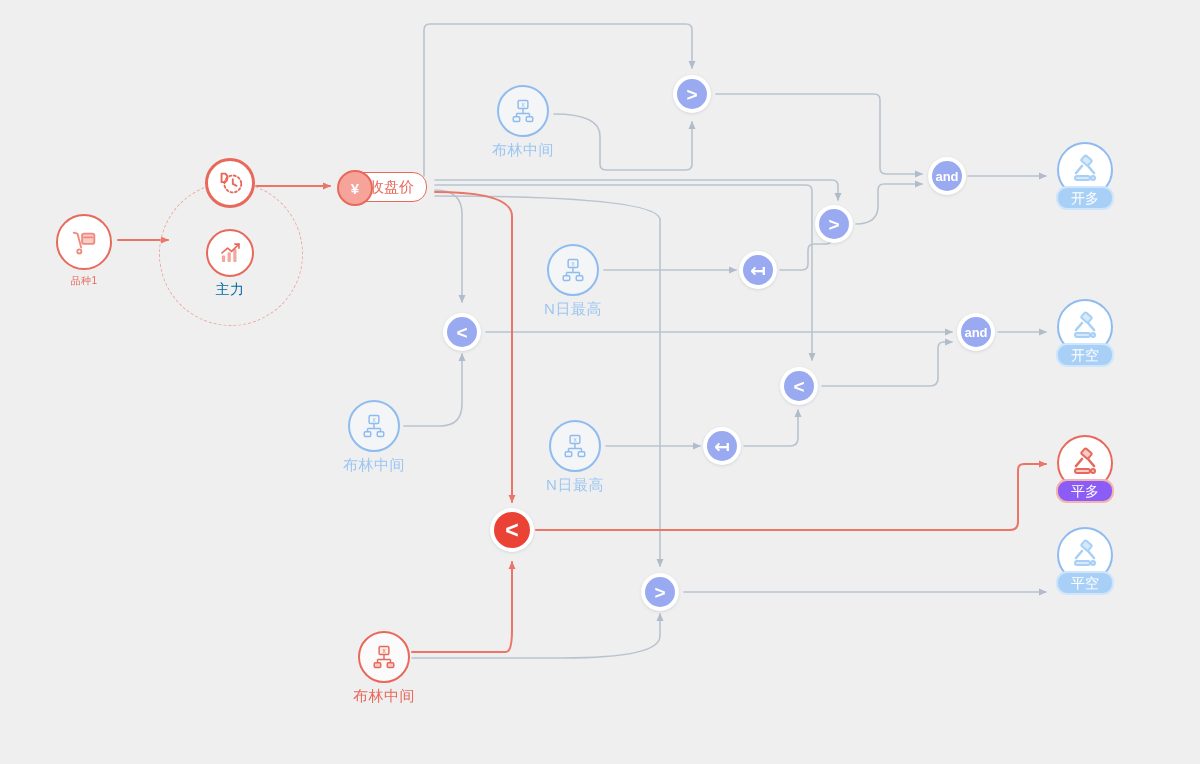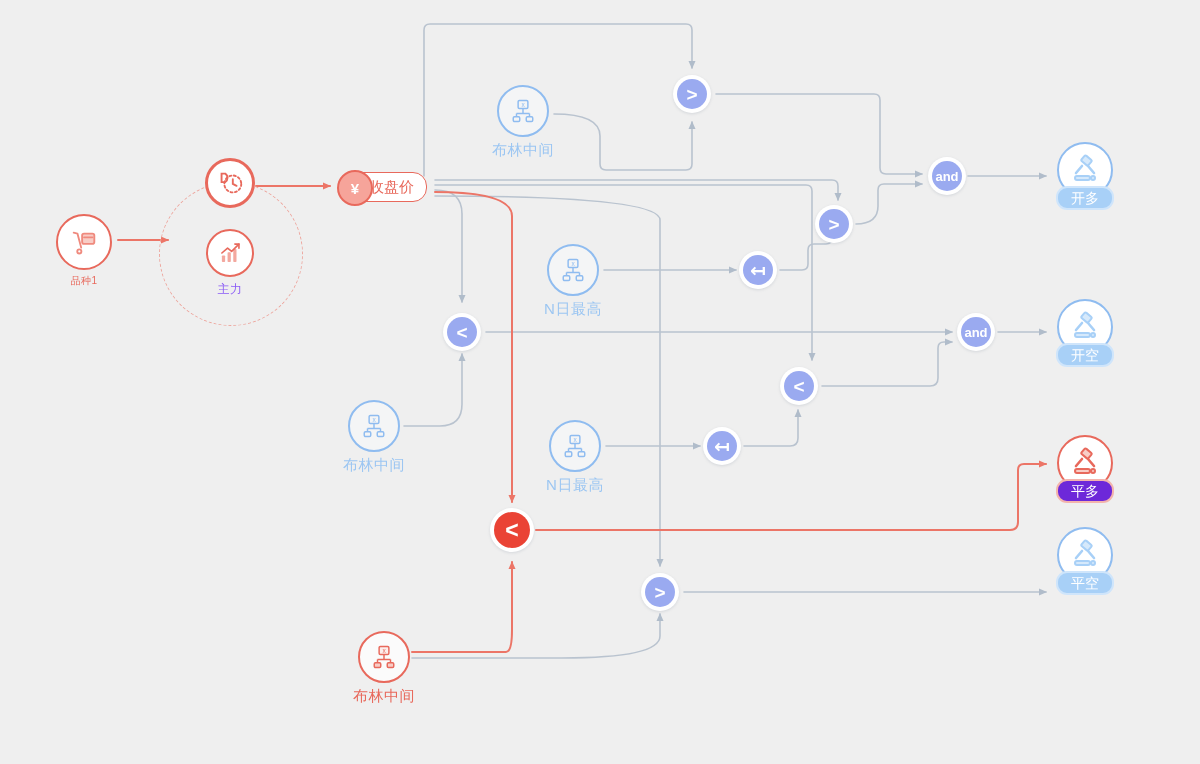--- a/index.html
+++ b/index.html
@@ -56,34 +56,34 @@
     width:56px;height:56px;border:2px solid #8fbcf0;background:#fff;
   }
   .act-circ.red{border-color:#e8695c;}
   .act-pill{
     position:absolute;left:50%;transform:translateX(-50%);
     top:44px;
     background:#a8d0f7;color:#fff;
     border:2px solid #cfe5fb;border-radius:11px;
     padding:1px 13px;font-size:14px;line-height:18px;white-space:nowrap;
   }
-  .act-pill.red{background:#6d28d9;border-color:#f3b4ad;}
+  .act-pill.red{background:#8b5cf6;border-color:#f3b4ad;}
 
   
   .inst-circ{width:56px;height:56px;border:2px solid #e8695c;background:#fff;}
   .inst-label{top:60px;color:#e8695c;font-size:10px;}
 
   
   .dash-ring{
     position:absolute;border:1.5px dashed #eda79f;border-radius:50%;
     width:142px;height:142px;
   }
   .clock-circ{width:50px;height:50px;border:3px solid #e8695c;background:#fff;}
   .main-circ{width:48px;height:48px;border:2.5px solid #e8695c;background:#fff;}
-  .main-label{top:52px;color:#8b5cf6;font-size:12px;}
+  .main-label{top:52px;color:#0369a1;font-size:14px;}
 
   
   .chip{
     position:absolute;display:flex;align-items:center;
     height:28px;background:#fff;border:1.5px solid #e8695c;
     border-radius:14px;padding:0 12px 0 30px;
     color:#e8695c;font-size:15px;white-space:nowrap;
   }
   .chip-badge{
     position:absolute;left:-2px;top:-3px;

